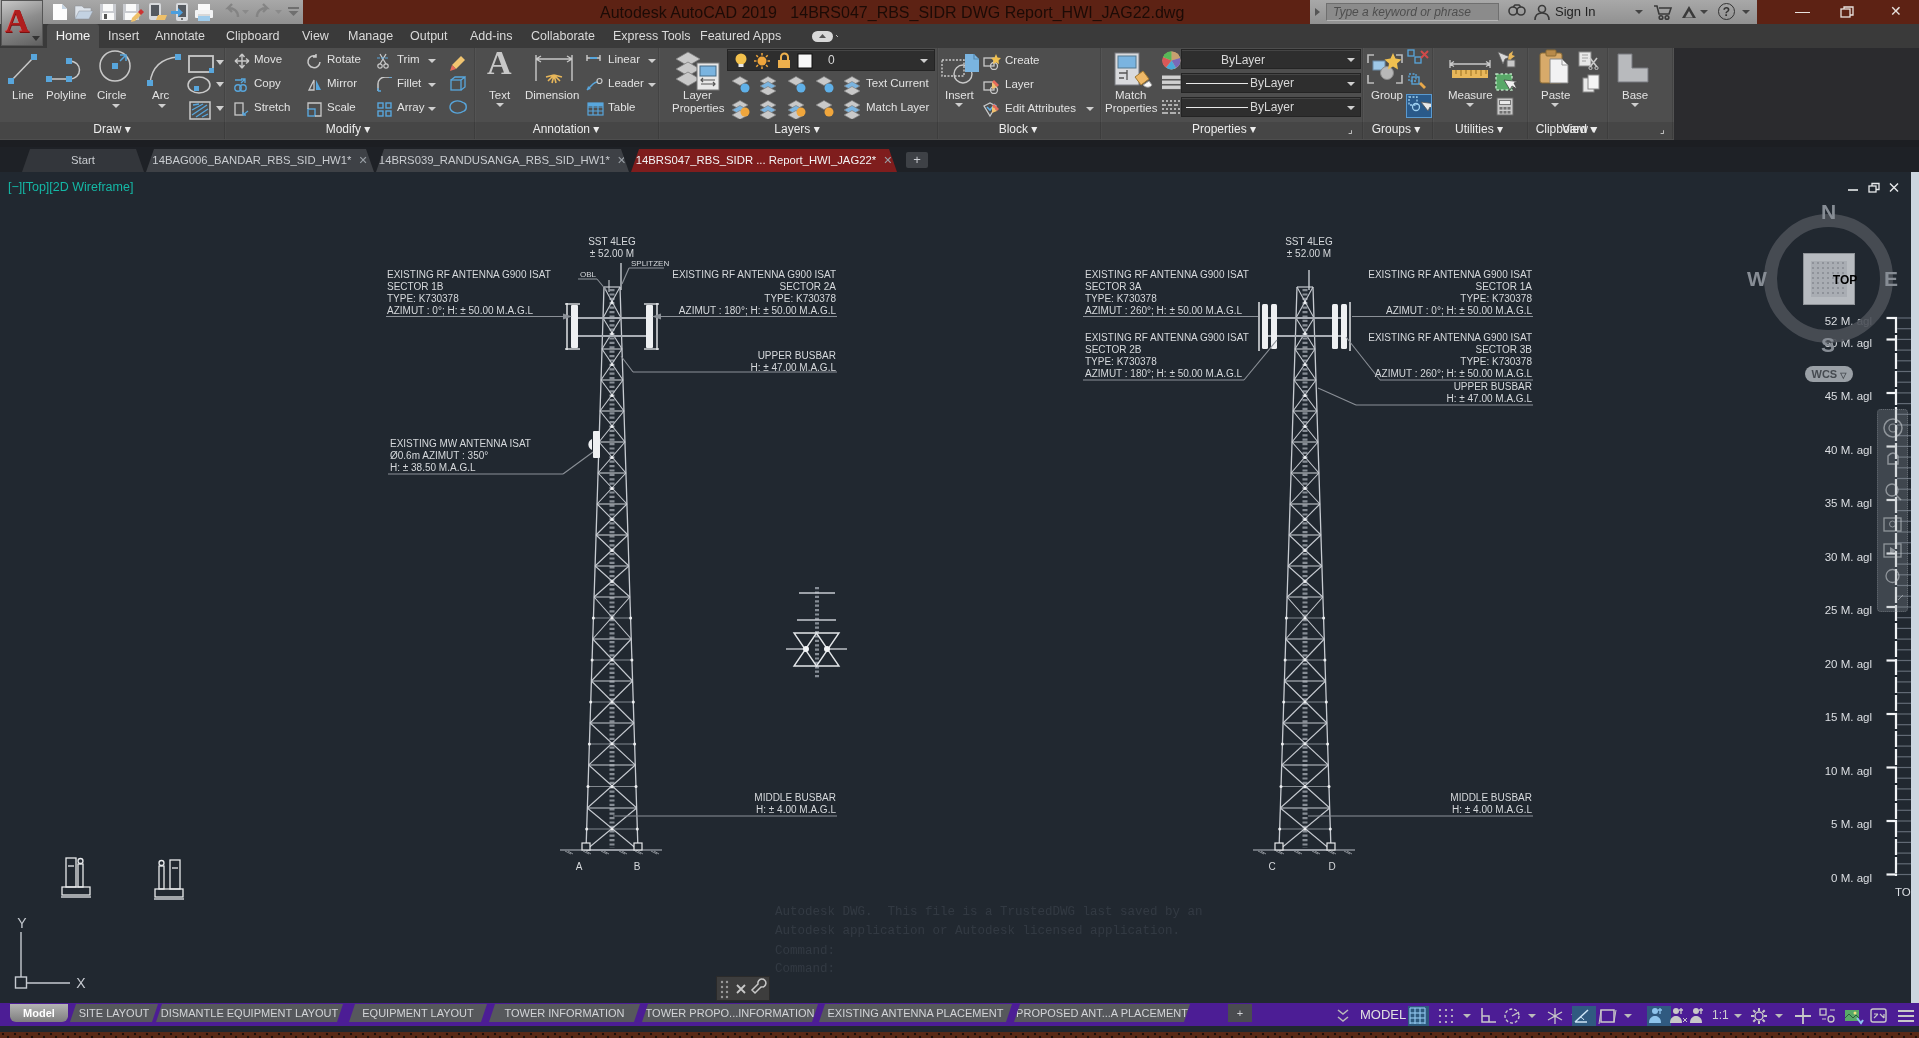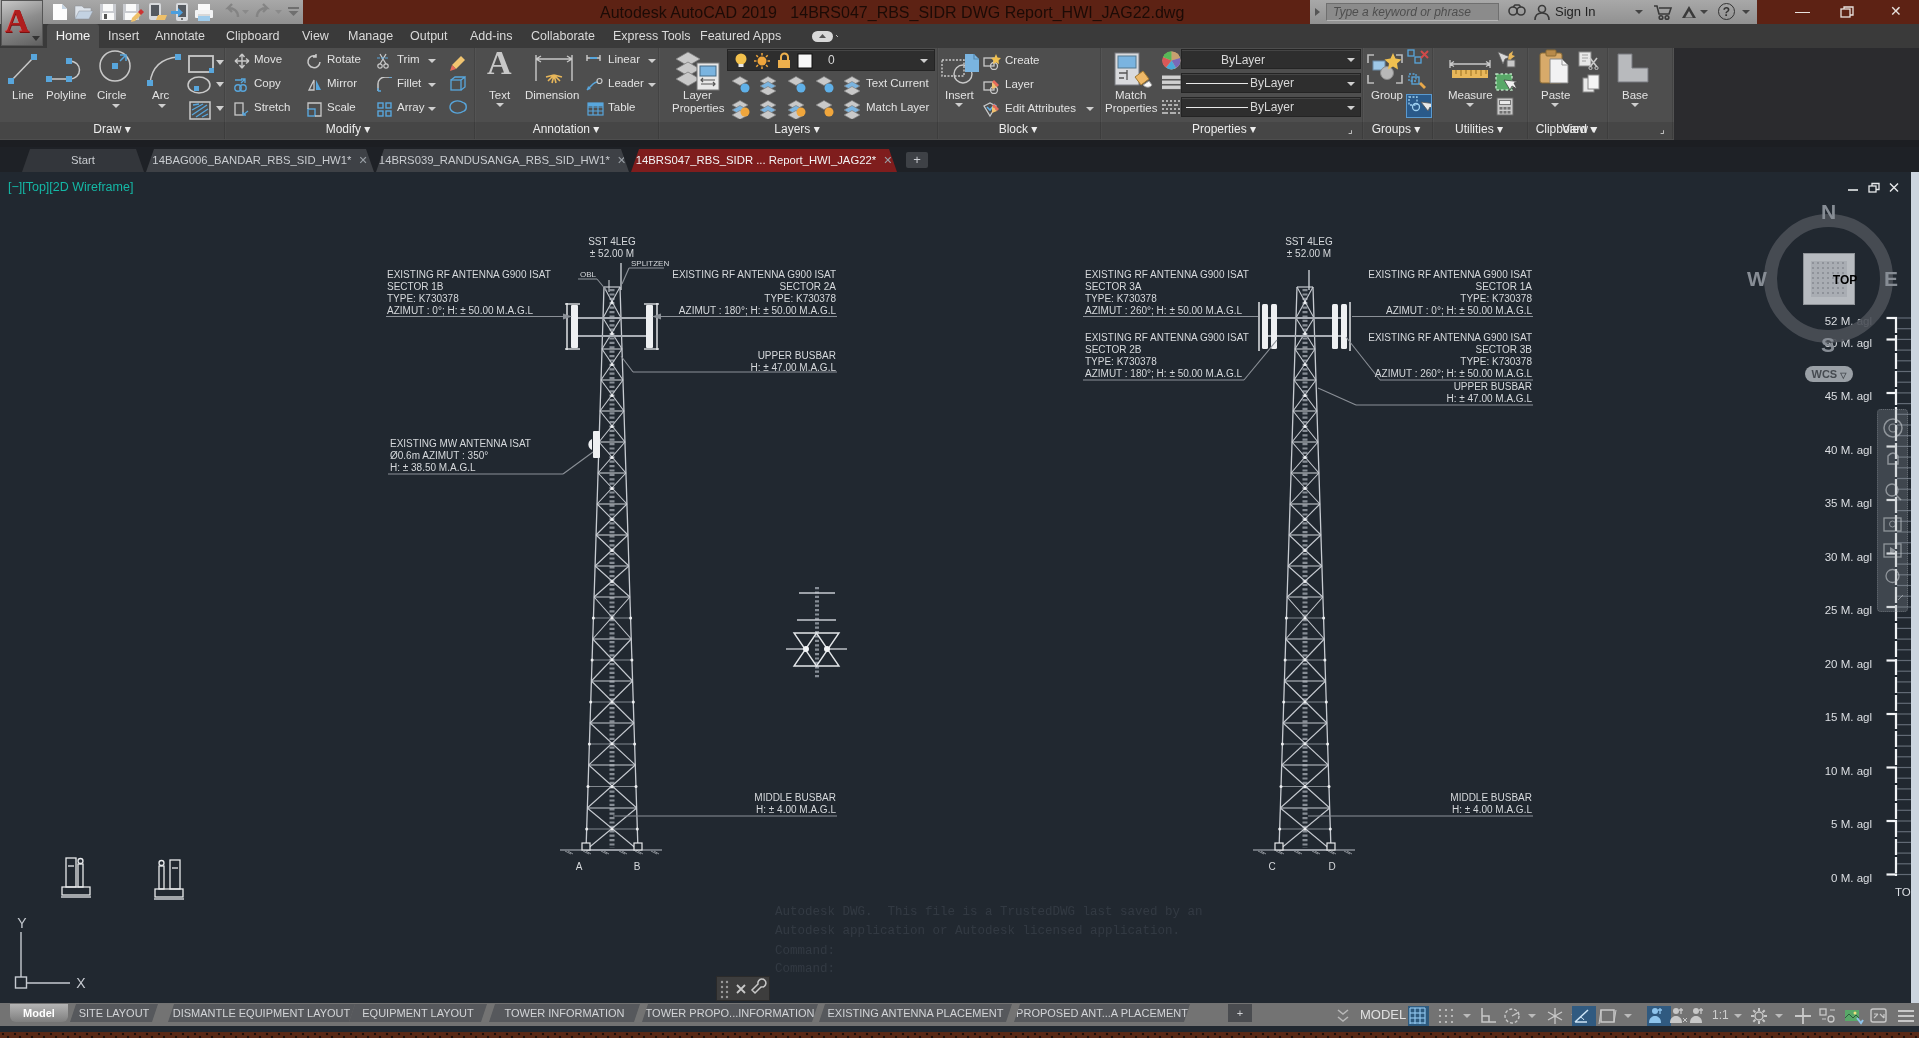--- a/index.html
+++ b/index.html
@@ -48,21 +48,21 @@
 .vdir { position:absolute; color:#878d95; font-size:21px; font-weight:bold; }
 #wcs { left:1805px; top:194px; width:48px; height:16px; background:#9aa0a6; border-radius:8px; color:#454a50; font-size:11px; font-weight:bold; text-align:center; line-height:16px; }
 #navbar { left:1877px; top:237px; width:31px; height:203px; background:rgba(145,150,158,0.28); border:1px dotted rgba(170,175,182,0.35); border-radius:4px; }
 
 #cmdhist { left:775px; width:460px; color:rgba(170,180,190,0.13); font-family:"Liberation Mono",monospace; font-size:12.5px; line-height:18.5px; white-space:pre; }
 #cmdbar { left:716px; top:804px; width:497px; height:25px; }
 #cmdgrip { position:absolute; left:0; top:0; width:54px; height:25px; background:#3d3d3d; border:1px solid #2a2a2a; }
 #cmdinput { position:absolute; left:54px; top:0; width:443px; height:25px; background:#cbcbcb; border-radius:0 3px 3px 0; }
 #cmdinput .ph { position:absolute; left:36px; top:4px; font-style:italic; font-size:13.5px; color:#4c4c4c; letter-spacing:1px; }
 
-#botbar { left:0; top:1003px; width:1919px; height:23px; background:#737373; }
+#botbar { left:0; top:1003px; width:1919px; height:23px; background:#4c1d95; }
 .btab { position:absolute; top:1px; height:18px; background:#56585c; color:#d2d4d7; font-size:11px; white-space:nowrap; overflow:hidden; line-height:18px; text-align:center; border-radius:0 0 0 0; }
 #redstrip { left:0; top:1032px; width:1919px; height:6px; background:#5a2a17; background-image:radial-gradient(circle at 3px 2px, #20100a 1.2px, transparent 1.6px), radial-gradient(circle at 8px 5px, #20100a 1.2px, transparent 1.6px); background-size:12px 6px; }
 </style></head><body>
 <div id="root">
 <div id="title" class="abs">
 <div id="qat" class="abs">
         <div class="qicon" style="left:49px"><svg width="22" height="20">
             <path d="M4 2 h9 l5 5 v11 h-14 z" fill="#fdfdfd" stroke="#9b9b9b" stroke-width="0"></path>
             <path d="M13 2 l5 5 h-5 z" fill="#c5d4e2"></path>
           </svg></div>
@@ -1059,21 +1059,21 @@
               <circle cx="10" cy="20" r="1.2"></circle>
             </g>
 <path d="M20 8 l8 8 m0 -8 l-8 8" stroke="#c8c8c8" stroke-width="1.8"></path>
 <path d="M38 16 l6 -6 a4 4 0 1 0 -3 -3 l-6 6 z" fill="none" stroke="#c8c8c8" stroke-width="1.5"></path>
 </svg></div>
       </div>
 </div>
 <div id="botbar" class="abs">
       <div class="btab" style="left:10px;width:58px;background:linear-gradient(#b4b4b4,#7e7e7e);color:#fff;font-weight:bold;border-radius:0 0 6px 6px">Model</div>
       <div class="btab" style="left:70px;width:88px;clip-path:polygon(6px 0, calc(100% - 0px) 0, calc(100% - 6px) 100%, 0 100%)">SITE LAYOUT</div>
-      <div class="btab" style="left:168px;width:187px;clip-path:polygon(6px 0, calc(100% - 0px) 0, calc(100% - 6px) 100%, 0 100%)">DISMANTLE EQUIPMENT LAYOUT</div>
+      <div class="btab" style="left:156px;width:187px;clip-path:polygon(6px 0, calc(100% - 0px) 0, calc(100% - 6px) 100%, 0 100%)">DISMANTLE EQUIPMENT LAYOUT</div>
       <div class="btab" style="left:349px;width:138px;clip-path:polygon(6px 0, calc(100% - 0px) 0, calc(100% - 6px) 100%, 0 100%)">EQUIPMENT LAYOUT</div>
       <div class="btab" style="left:489px;width:151px;clip-path:polygon(6px 0, calc(100% - 0px) 0, calc(100% - 6px) 100%, 0 100%)">TOWER INFORMATION</div>
       <div class="btab" style="left:642px;width:176px;clip-path:polygon(6px 0, calc(100% - 0px) 0, calc(100% - 6px) 100%, 0 100%)">TOWER PROPO...INFORMATION</div>
       <div class="btab" style="left:819px;width:193px;clip-path:polygon(6px 0, calc(100% - 0px) 0, calc(100% - 6px) 100%, 0 100%)">EXISTING ANTENNA PLACEMENT</div>
       <div class="btab" style="left:1014px;width:176px;clip-path:polygon(6px 0, calc(100% - 0px) 0, calc(100% - 6px) 100%, 0 100%)">PROPOSED ANT...A PLACEMENT</div>
       <div class="btab" style="left:1228px;width:24px;background:#4a4c50">+</div>
       <svg class="abs" style="left:1335px;top:5px" width="16" height="16">
         <path d="M3 2 l5 4 5 -4 M3 9 l5 4 5 -4" fill="none" stroke="#b8b8b8" stroke-width="1.6"></path>
       </svg>
       <div class="abs" style="left:1360px;top:4px;color:#e0e0e0;font-size:13px">MODEL</div>

